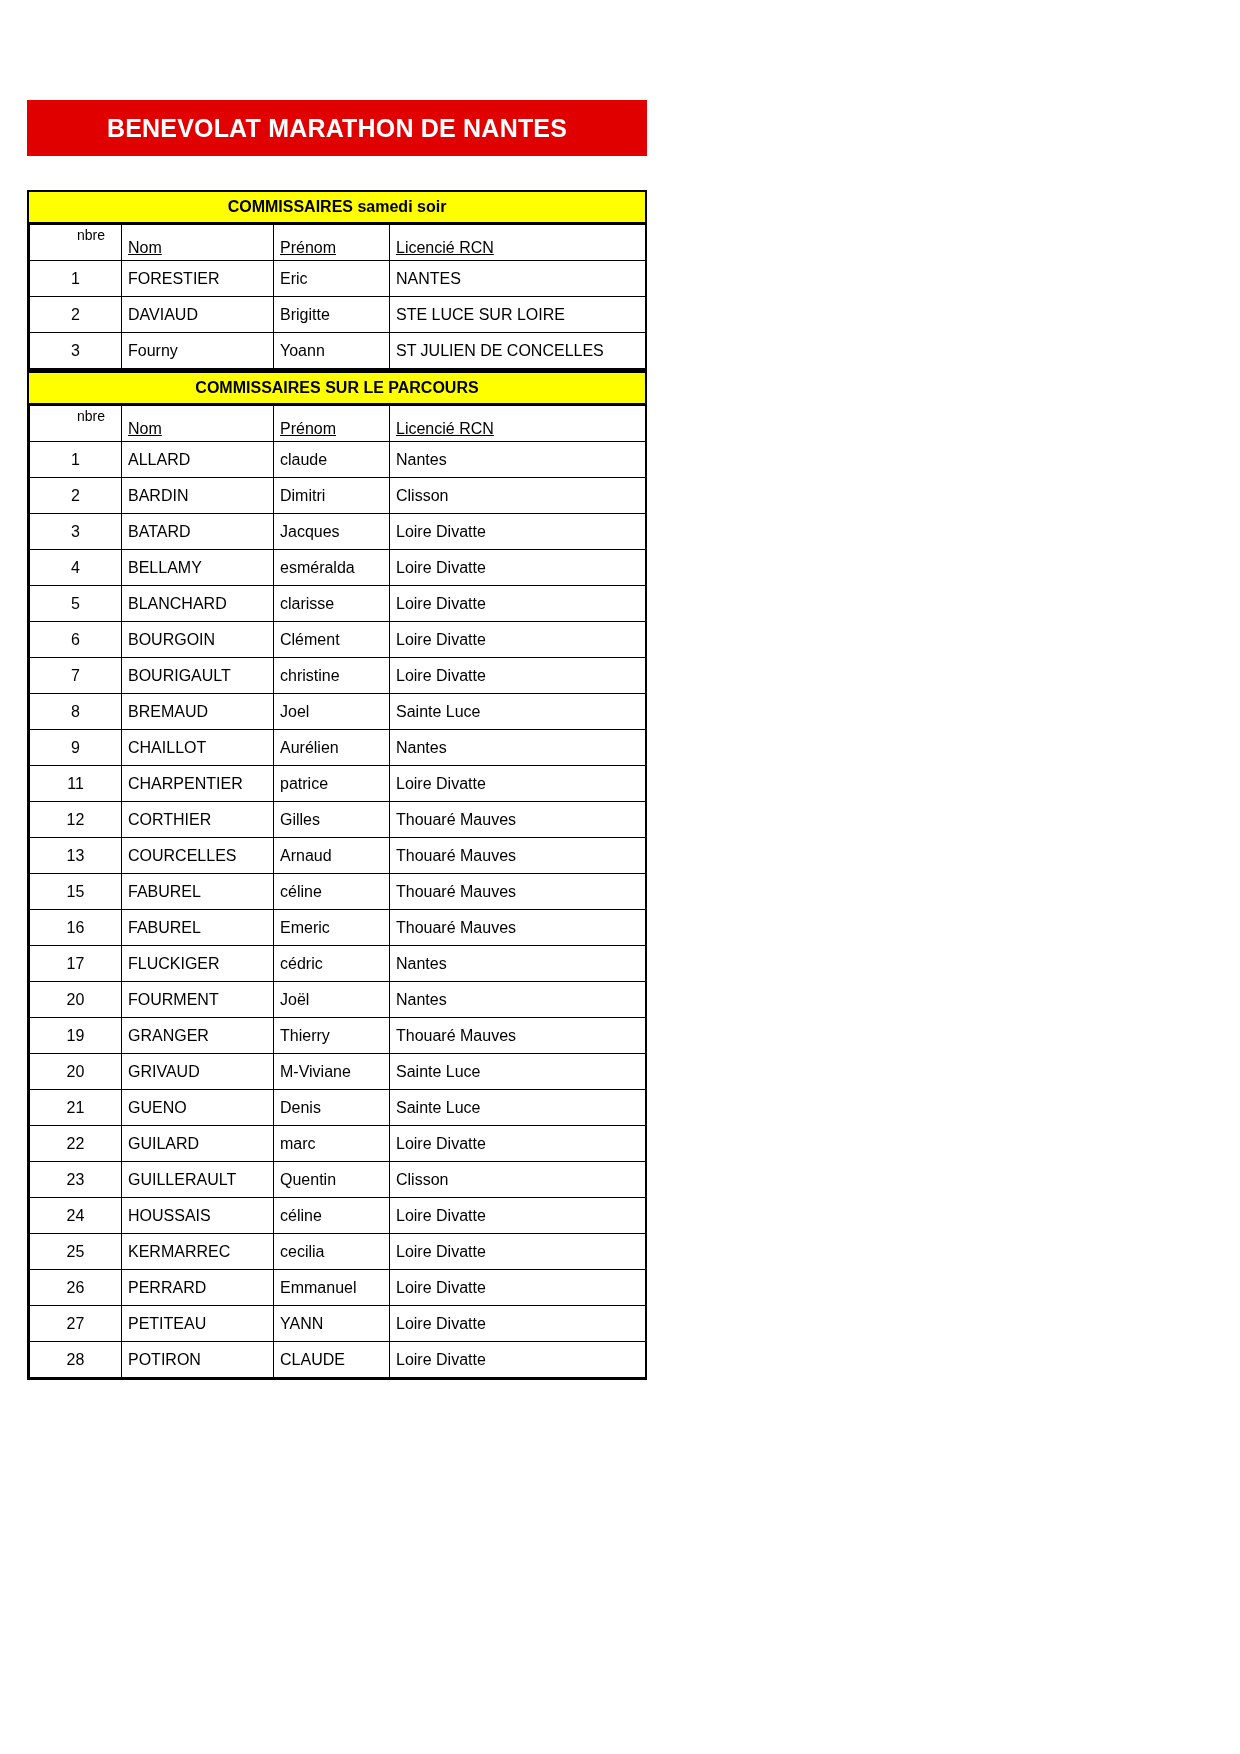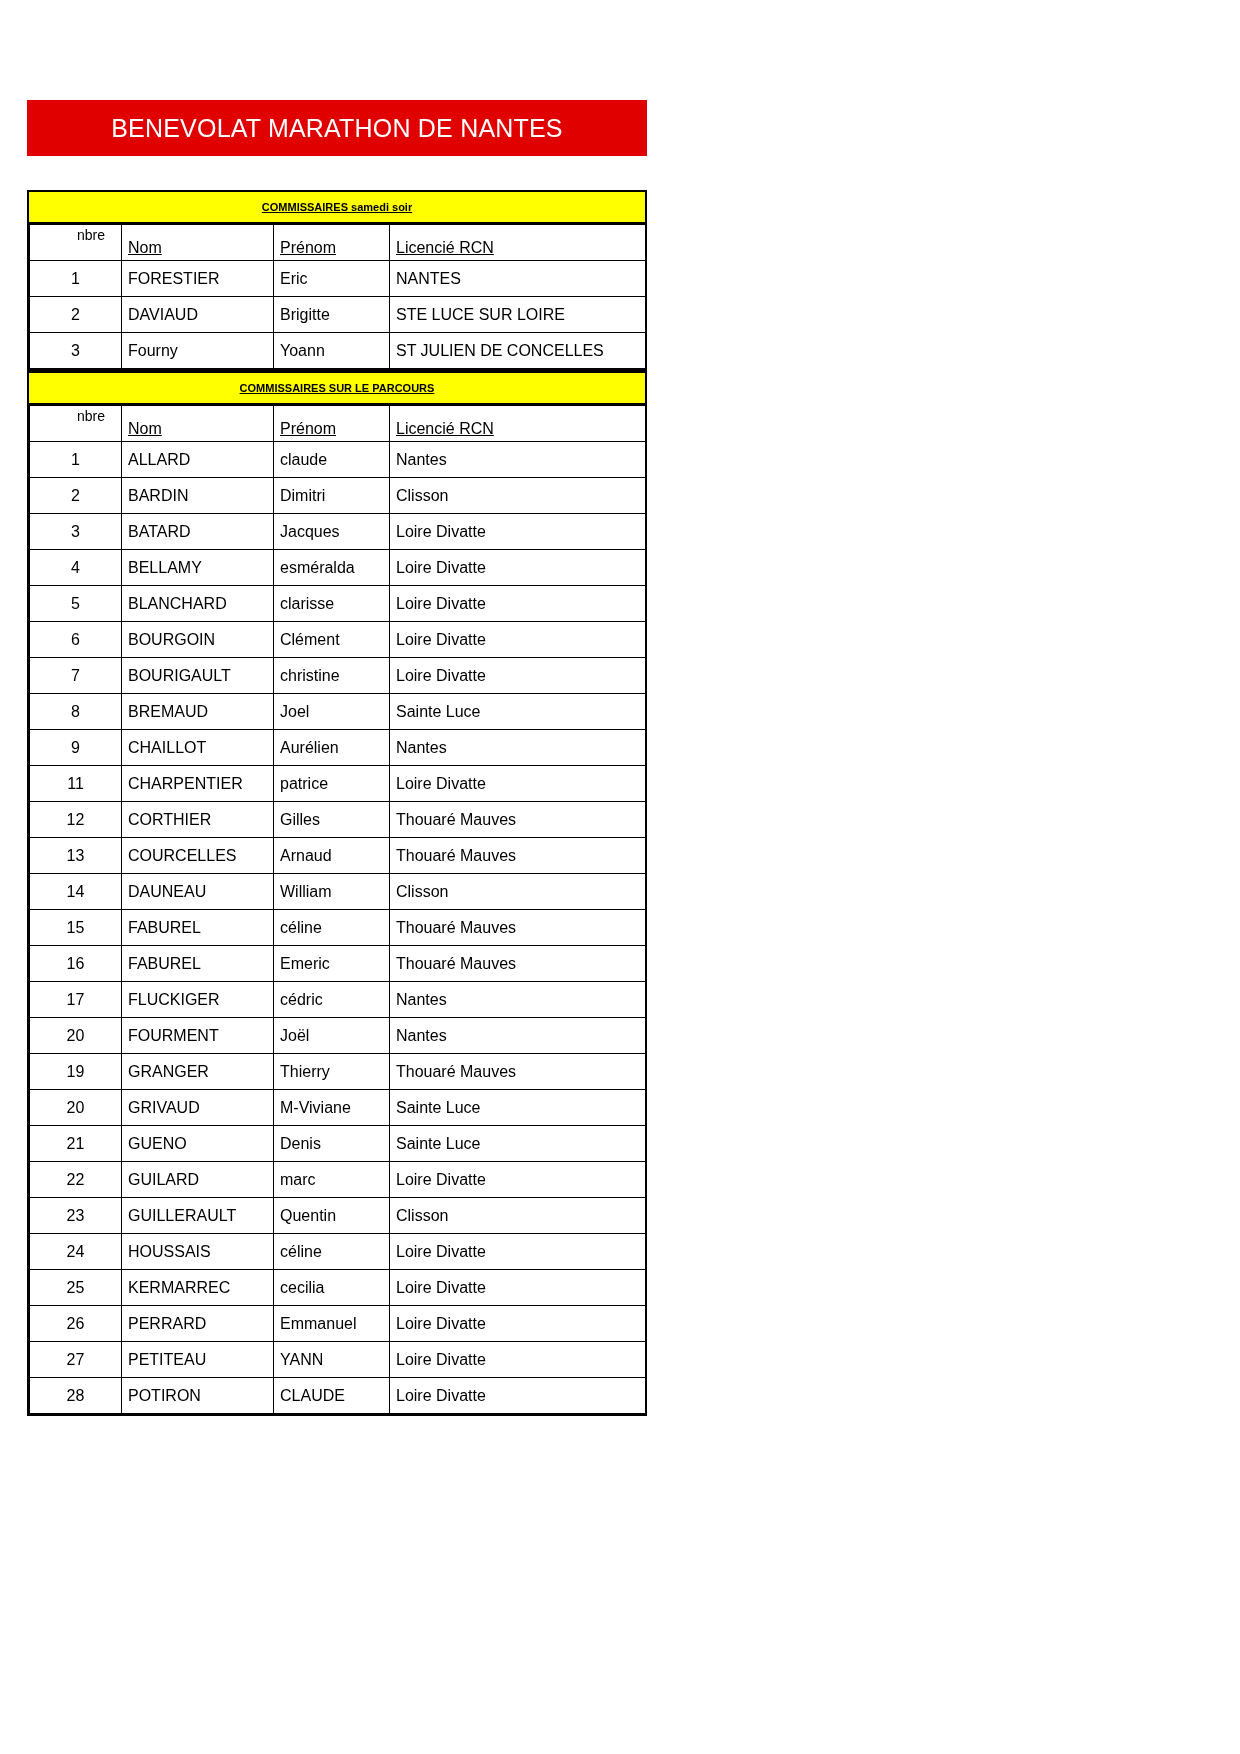--- a/index.html
+++ b/index.html
@@ -21,21 +21,21 @@
     box-sizing: border-box;
     padding: 100px 0 0 0;
   }
   .title-banner {
     margin-left: 27px;
     width: 620px;
     height: 56px;
     background: #e00000;
     color: #ffffff;
     font-size: 25px;
-    font-weight: normal;
+    font-weight: bold;
     letter-spacing: 0.2px;
     display: flex;
     align-items: center;
     justify-content: center;
     box-sizing: border-box;
   }
   .table-block {
     margin-left: 27px;
     width: 620px;
     box-sizing: border-box;
@@ -44,24 +44,23 @@
   .block-gap-1 { margin-top: 34px; }
   .block-gap-2 { }
 
   .section-head {
     background: #ffff00;
     border-bottom: 2px solid #000000;
     height: 32px;
     display: flex;
     align-items: center;
     justify-content: center;
-    font-size: 11px;
+    font-size: 16px;
     font-weight: bold;
     box-sizing: border-box;
-    text-decoration: underline;
   }
   table.data {
     border-collapse: collapse;
     width: 100%;
     table-layout: fixed;
     font-size: 16px;
   }
   table.data col.c-nbre { width: 92px; }
   table.data col.c-nom  { width: 152px; }
   table.data col.c-pre  { width: 116px; }
@@ -228,26 +227,20 @@
             <td>Gilles</td>
             <td>Thouaré Mauves</td>
           </tr>
           <tr>
             <td class="num">13</td>
             <td>COURCELLES</td>
             <td>Arnaud</td>
             <td>Thouaré Mauves</td>
           </tr>
           <tr>
-            <td class="num">14</td>
-            <td>DAUNEAU</td>
-            <td>William</td>
-            <td>Clisson</td>
-          </tr>
-          <tr>
             <td class="num">15</td>
             <td>FABUREL</td>
             <td>céline</td>
             <td>Thouaré Mauves</td>
           </tr>
           <tr>
             <td class="num">16</td>
             <td>FABUREL</td>
             <td>Emeric</td>
             <td>Thouaré Mauves</td>

